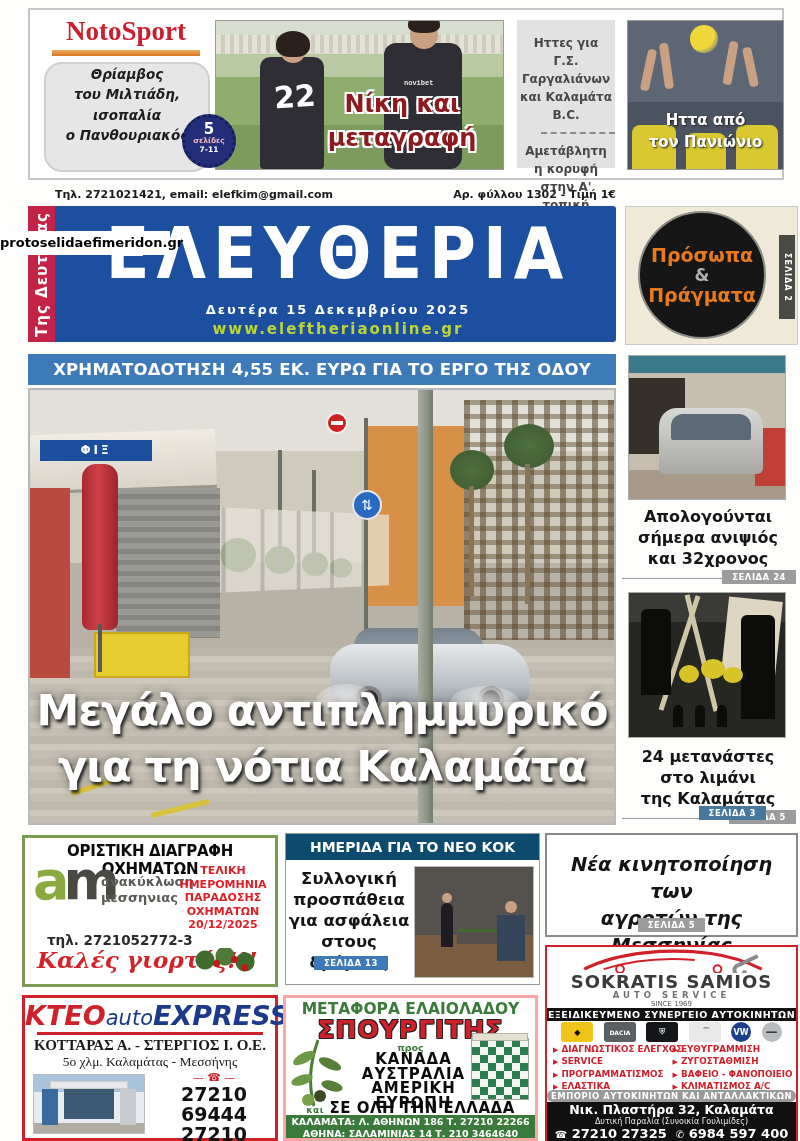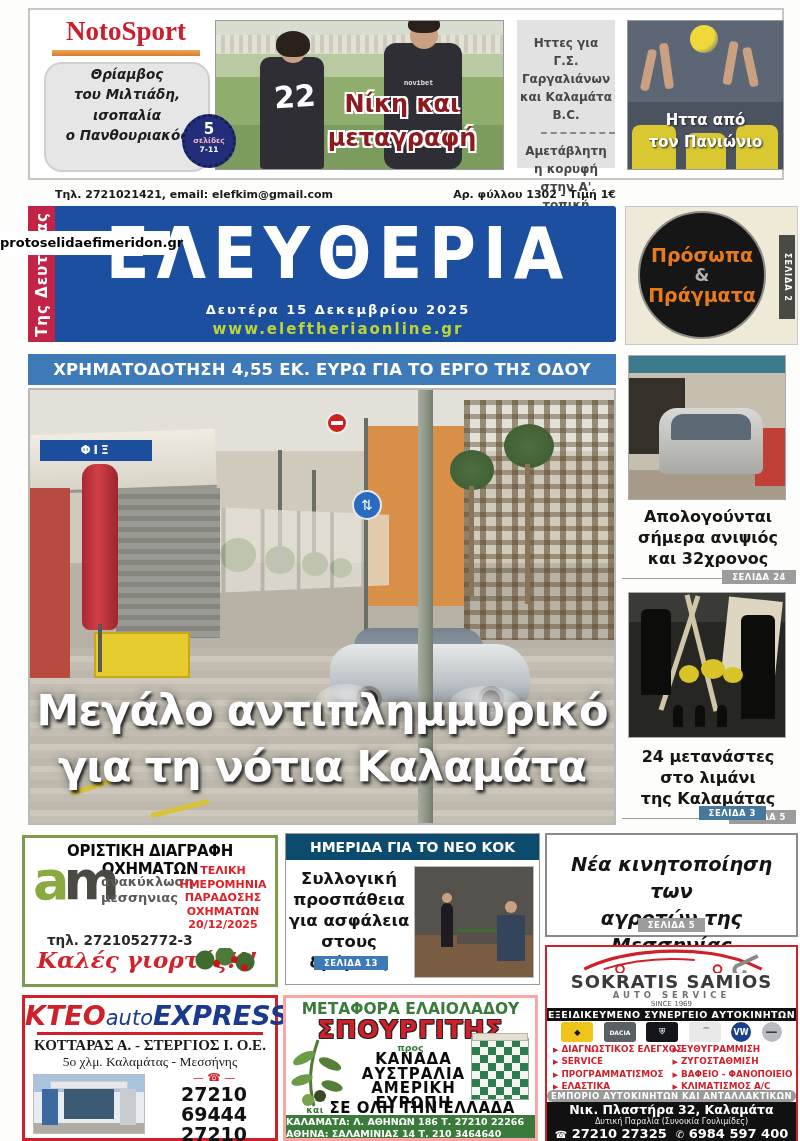--- a/index.html
+++ b/index.html
@@ -153,21 +153,21 @@
 
   
   #spourg{left:283px;top:995px;width:255px;height:146px;border:3px solid #fca5a5;box-sizing:border-box;background:#fff;}
   .sp-line1{left:0;top:2px;width:100%;text-align:center;color:#3a7a3a;font-size:15.5px;font-weight:bold;}
   .sp-brand{left:0;top:17px;width:100%;text-align:center;color:#d0202a;font-size:25px;font-weight:bold;letter-spacing:1px;
             text-shadow:-1px -1px 0 #222,1px -1px 0 #222,-1px 1px 0 #222,1px 1px 0 #222;}
   .sp-pros{left:0;top:44px;width:100%;text-align:center;color:#3a7a3a;font-size:9.5px;font-weight:bold;}
   .sp-dest{left:60px;top:54px;width:135px;text-align:center;font-size:15px;font-weight:bold;color:#0a0a0a;line-height:14.5px;letter-spacing:1px;}
   .sp-greece{left:0;top:101px;width:100%;text-align:center;font-size:15px;font-weight:bold;color:#0a0a0a;letter-spacing:.5px;}
   .sp-greece .kai{color:#3a7a3a;font-size:9px;font-weight:bold;}
-  .sp-bar{left:0;bottom:0;width:100%;height:23px;background:#3a7a3a;color:#fff;font-size:9.5px;font-weight:bold;line-height:11.5px;padding-top:1px;box-sizing:border-box;}
+  .sp-bar{left:0;bottom:0;width:100%;height:23px;background:#3a7a3a;color:#fff;text-align:center;font-size:9.5px;font-weight:bold;line-height:11.5px;padding-top:1px;box-sizing:border-box;}
   .tin{right:6px;top:40px;width:58px;height:62px;background:conic-gradient(#2e7d4f 90deg,#f4f4f0 90deg 180deg,#2e7d4f 180deg 270deg,#f4f4f0 270deg);background-size:16px 16px;border:1px solid #9aa89a;box-sizing:border-box;}
   .tin:before{content:"";position:absolute;left:0;top:-6px;width:100%;height:8px;background:#e4e0d2;border:1px solid #b8b4a4;box-sizing:border-box;}
 
   
   #sokratis{left:545px;top:945px;width:253px;height:196px;border:2px solid #d0202a;box-sizing:border-box;background:#fff;display:flex;flex-direction:column;}
   .sk-car{height:26px;text-align:center;}
   .sk-name{text-align:center;font-size:18px;font-weight:bold;color:#3a3a3a;letter-spacing:1px;line-height:17px;}
   .sk-sub{text-align:center;font-size:8.5px;color:#707070;letter-spacing:4px;font-weight:bold;line-height:10px;}
   .sk-since{text-align:center;font-size:7px;color:#555;line-height:8px;}
   .sk-black{height:13px;background:#111;color:#fff;text-align:center;font-size:9.5px;font-weight:bold;line-height:13px;letter-spacing:.5px;}

